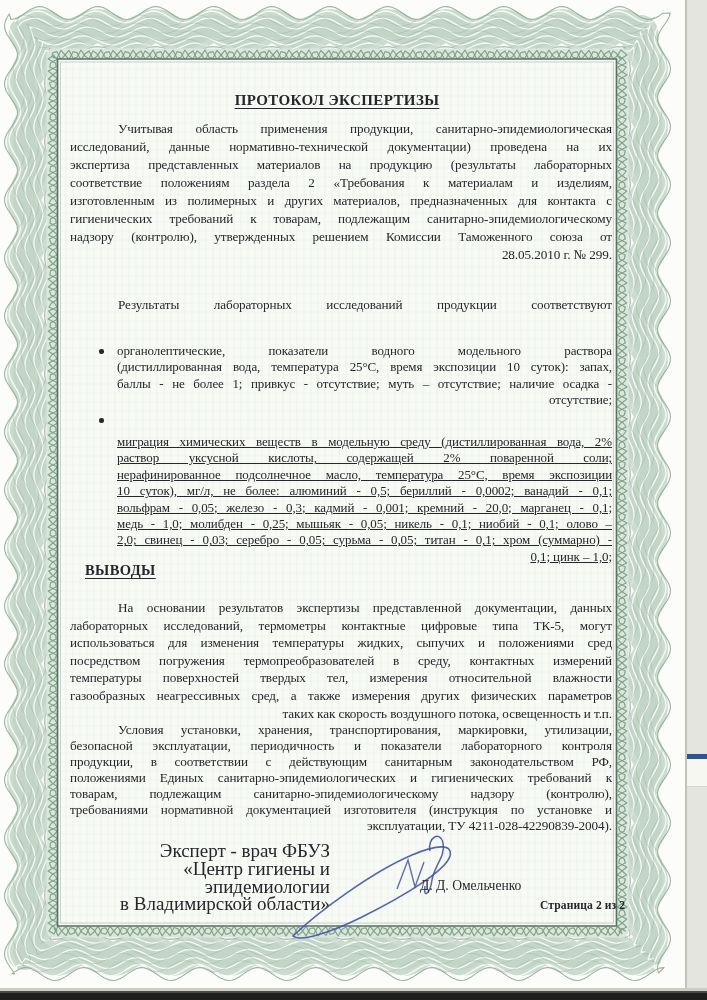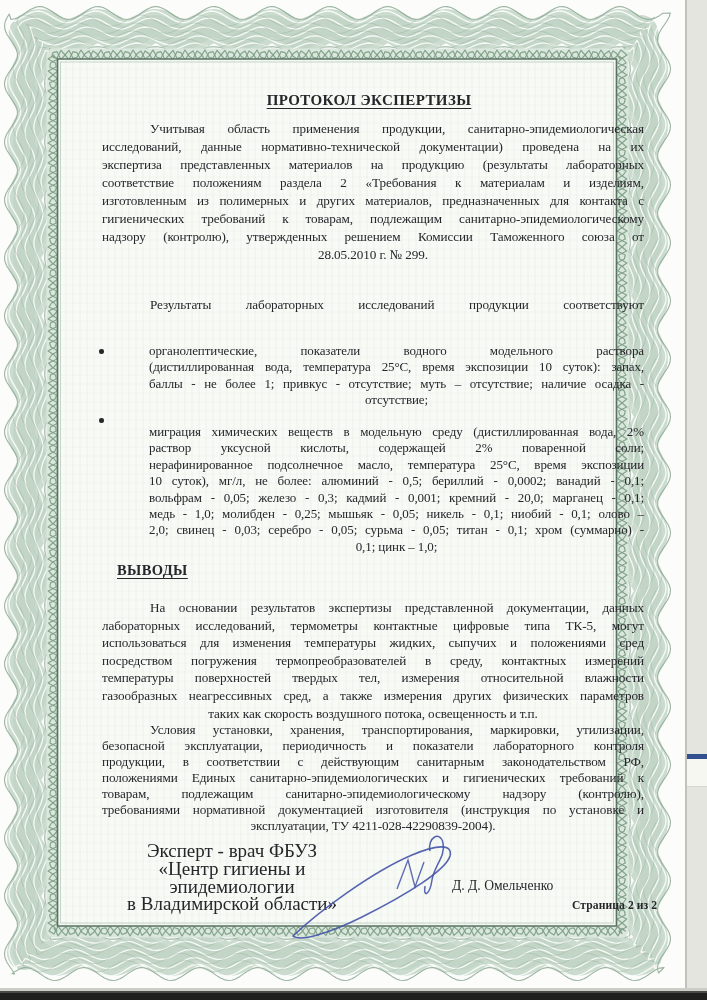--- a/index.html
+++ b/index.html
@@ -10,37 +10,37 @@
   }
   .paper{position:absolute;left:0;top:0;width:687px;height:992px;background:#fcfcfa;}
   #frame-svg{position:absolute;left:0;top:0;z-index:0;}
   .texture{
     position:absolute;left:58px;top:60px;width:558px;height:865px;z-index:1;
     background:
       repeating-linear-gradient(90deg, rgba(150,185,160,0.06) 0 2px, rgba(255,255,255,0) 2px 7px),
       repeating-linear-gradient(0deg, rgba(150,185,160,0.04) 0 2px, rgba(255,255,255,0) 2px 9px);
     pointer-events:none;
   }
-  .tblock{position:absolute;z-index:2;color:#26262b;padding-left:32px;}
+  .tblock{position:absolute;z-index:2;color:#26262b;}
   .doc-title{left:57px;top:92px;width:560px;text-align:center;font-size:15px;font-weight:bold;letter-spacing:.4px;}
   .u{text-decoration:underline;text-underline-offset:3px;text-decoration-thickness:1.4px;}
   .para{font-size:13.2px;line-height:18px;letter-spacing:-0.1px;}
   .p-intro{left:70px;top:120px;width:542px;}
   .p-results{left:70px;top:296px;width:542px;}
   .bullet-text{left:117px;top:0;width:495px;font-size:13px;line-height:16.4px;letter-spacing:-0.1px;}
   .b1{top:343px;}
-  .b2{top:424px;}
+  .b2{top:434px;text-decoration:underline;}
   .dot{position:absolute;z-index:2;width:4.5px;height:4.5px;border-radius:50%;background:#26262b;}
   .heading2{left:85px;top:562px;font-size:14.5px;font-weight:bold;letter-spacing:.4px;}
   .p-concl{left:70px;top:599px;width:542px;line-height:17.6px;}
   .p-cond{left:70px;top:722px;width:542px;line-height:16px;}
   .p-footer{left:70px;top:842px;width:260px;font-size:19px;line-height:17.8px;}
   .signer{left:420px;top:878px;font-size:13.6px;}
   .page-label{left:540px;top:899px;font-size:11.6px;font-weight:bold;letter-spacing:.1px;}
-  .tline{text-align:center;}
+  .tline{text-align:right;}
   .tline.j{text-align:justify;text-align-last:justify;}
   .tline.ind{text-indent:48px;}
   #signature-svg{position:absolute;left:270px;top:833px;z-index:2;}
   .right-strip{position:absolute;left:685px;top:0;width:22px;height:1000px;background:#e5e5e0;border-left:2px solid #c2c2bb;z-index:3;}
   .right-strip .blue-line{position:absolute;left:0;top:754px;width:22px;height:5px;}
   .right-strip .white-gap{position:absolute;left:0;top:759px;width:22px;height:27px;background:#f7f7f2;border-bottom:1px solid #d8d8d2;}
   .bottom-strip{position:absolute;left:0;top:988px;width:707px;height:12px;z-index:4;
     background:linear-gradient(180deg,#cdcdc8 0 3px,#4a4a47 3px 5px,#1f1f1e 5px 12px);}
 </style>
 </head>

